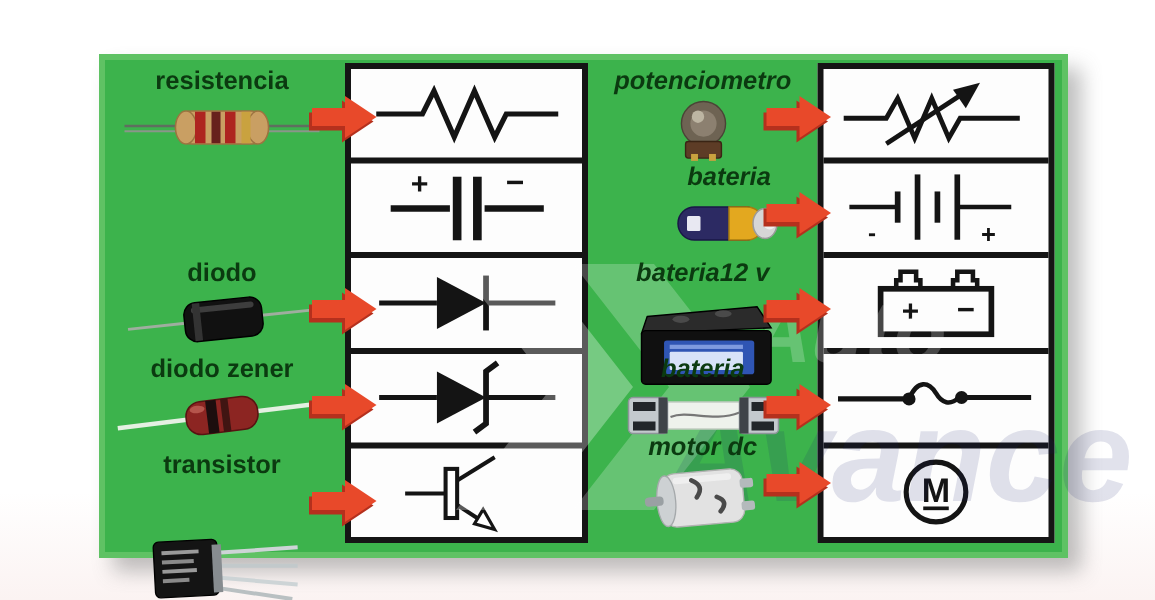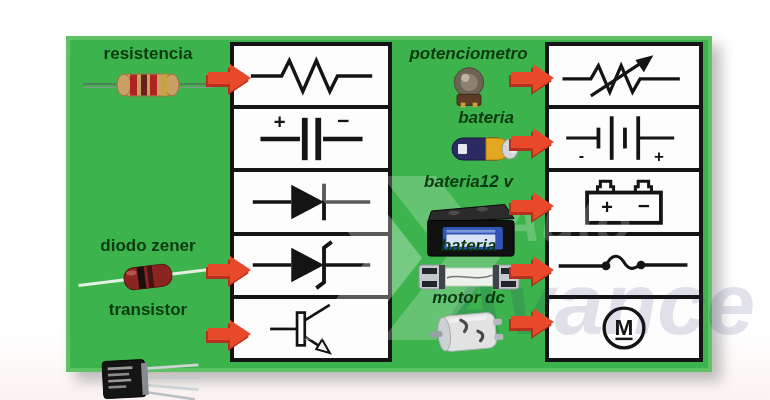--- a/index.html
+++ b/index.html
@@ -150,20 +150,38 @@
           <rect x="78" y="3.5" width="6" height="21" fill="#c9a23f"></rect>
         </svg>
       </div>
       <svg class="arrow arr-l" viewBox="0 0 46 34">
         <polygon points="0,14 22,14 22,6 43,20 22,34 22,26 0,26" fill="#b5301d"></polygon>
         <polygon points="2,11 24,11 24,3 45,17 24,31 24,23 2,23" fill="#e8492a"></polygon>
       </svg>
     </div>
 
 
+    <div class="gcell" style="left:0;top:134px;">
+      <div class="glabel">diodo</div>
+      <div class="photo-wrap">
+        <svg width="130" height="38" viewBox="0 0 130 38">
+          <g transform="rotate(-6 65 19)">
+            <line x1="2" y1="19" x2="42" y2="19" stroke="#9fae9f" stroke-width="2"></line>
+            <line x1="90" y1="19" x2="128" y2="19" stroke="#9fae9f" stroke-width="2"></line>
+            <rect x="40" y="6" width="52" height="26" rx="8" fill="#111111" stroke="#000000"></rect>
+            <rect x="45" y="9" width="42" height="4" rx="2" fill="#3d3d3d"></rect>
+            <rect x="46" y="6.5" width="5" height="25" fill="#333333"></rect>
+          </g>
+        </svg>
+      </div>
+      <svg class="arrow arr-l" viewBox="0 0 46 34">
+        <polygon points="0,14 22,14 22,6 43,20 22,34 22,26 0,26" fill="#b5301d"></polygon>
+        <polygon points="2,11 24,11 24,3 45,17 24,31 24,23 2,23" fill="#e8492a"></polygon>
+      </svg>
+    </div>
 
     <div class="gcell" style="left:0;top:198px;">
       <div class="glabel">diodo zener</div>
       <div class="photo-wrap">
         <svg width="140" height="34" viewBox="0 0 140 34">
           <g transform="rotate(-7 70 17)">
             <line x1="0" y1="17" x2="140" y2="17" stroke="#e4f0e2" stroke-width="3"></line>
             <rect x="46" y="6" width="48" height="22" rx="10" fill="#8c2522" stroke="#581312"></rect>
             <rect x="60" y="6" width="7" height="22" fill="#1d0e0e"></rect>
             <rect x="70" y="6" width="5" height="22" fill="#401512"></rect>

